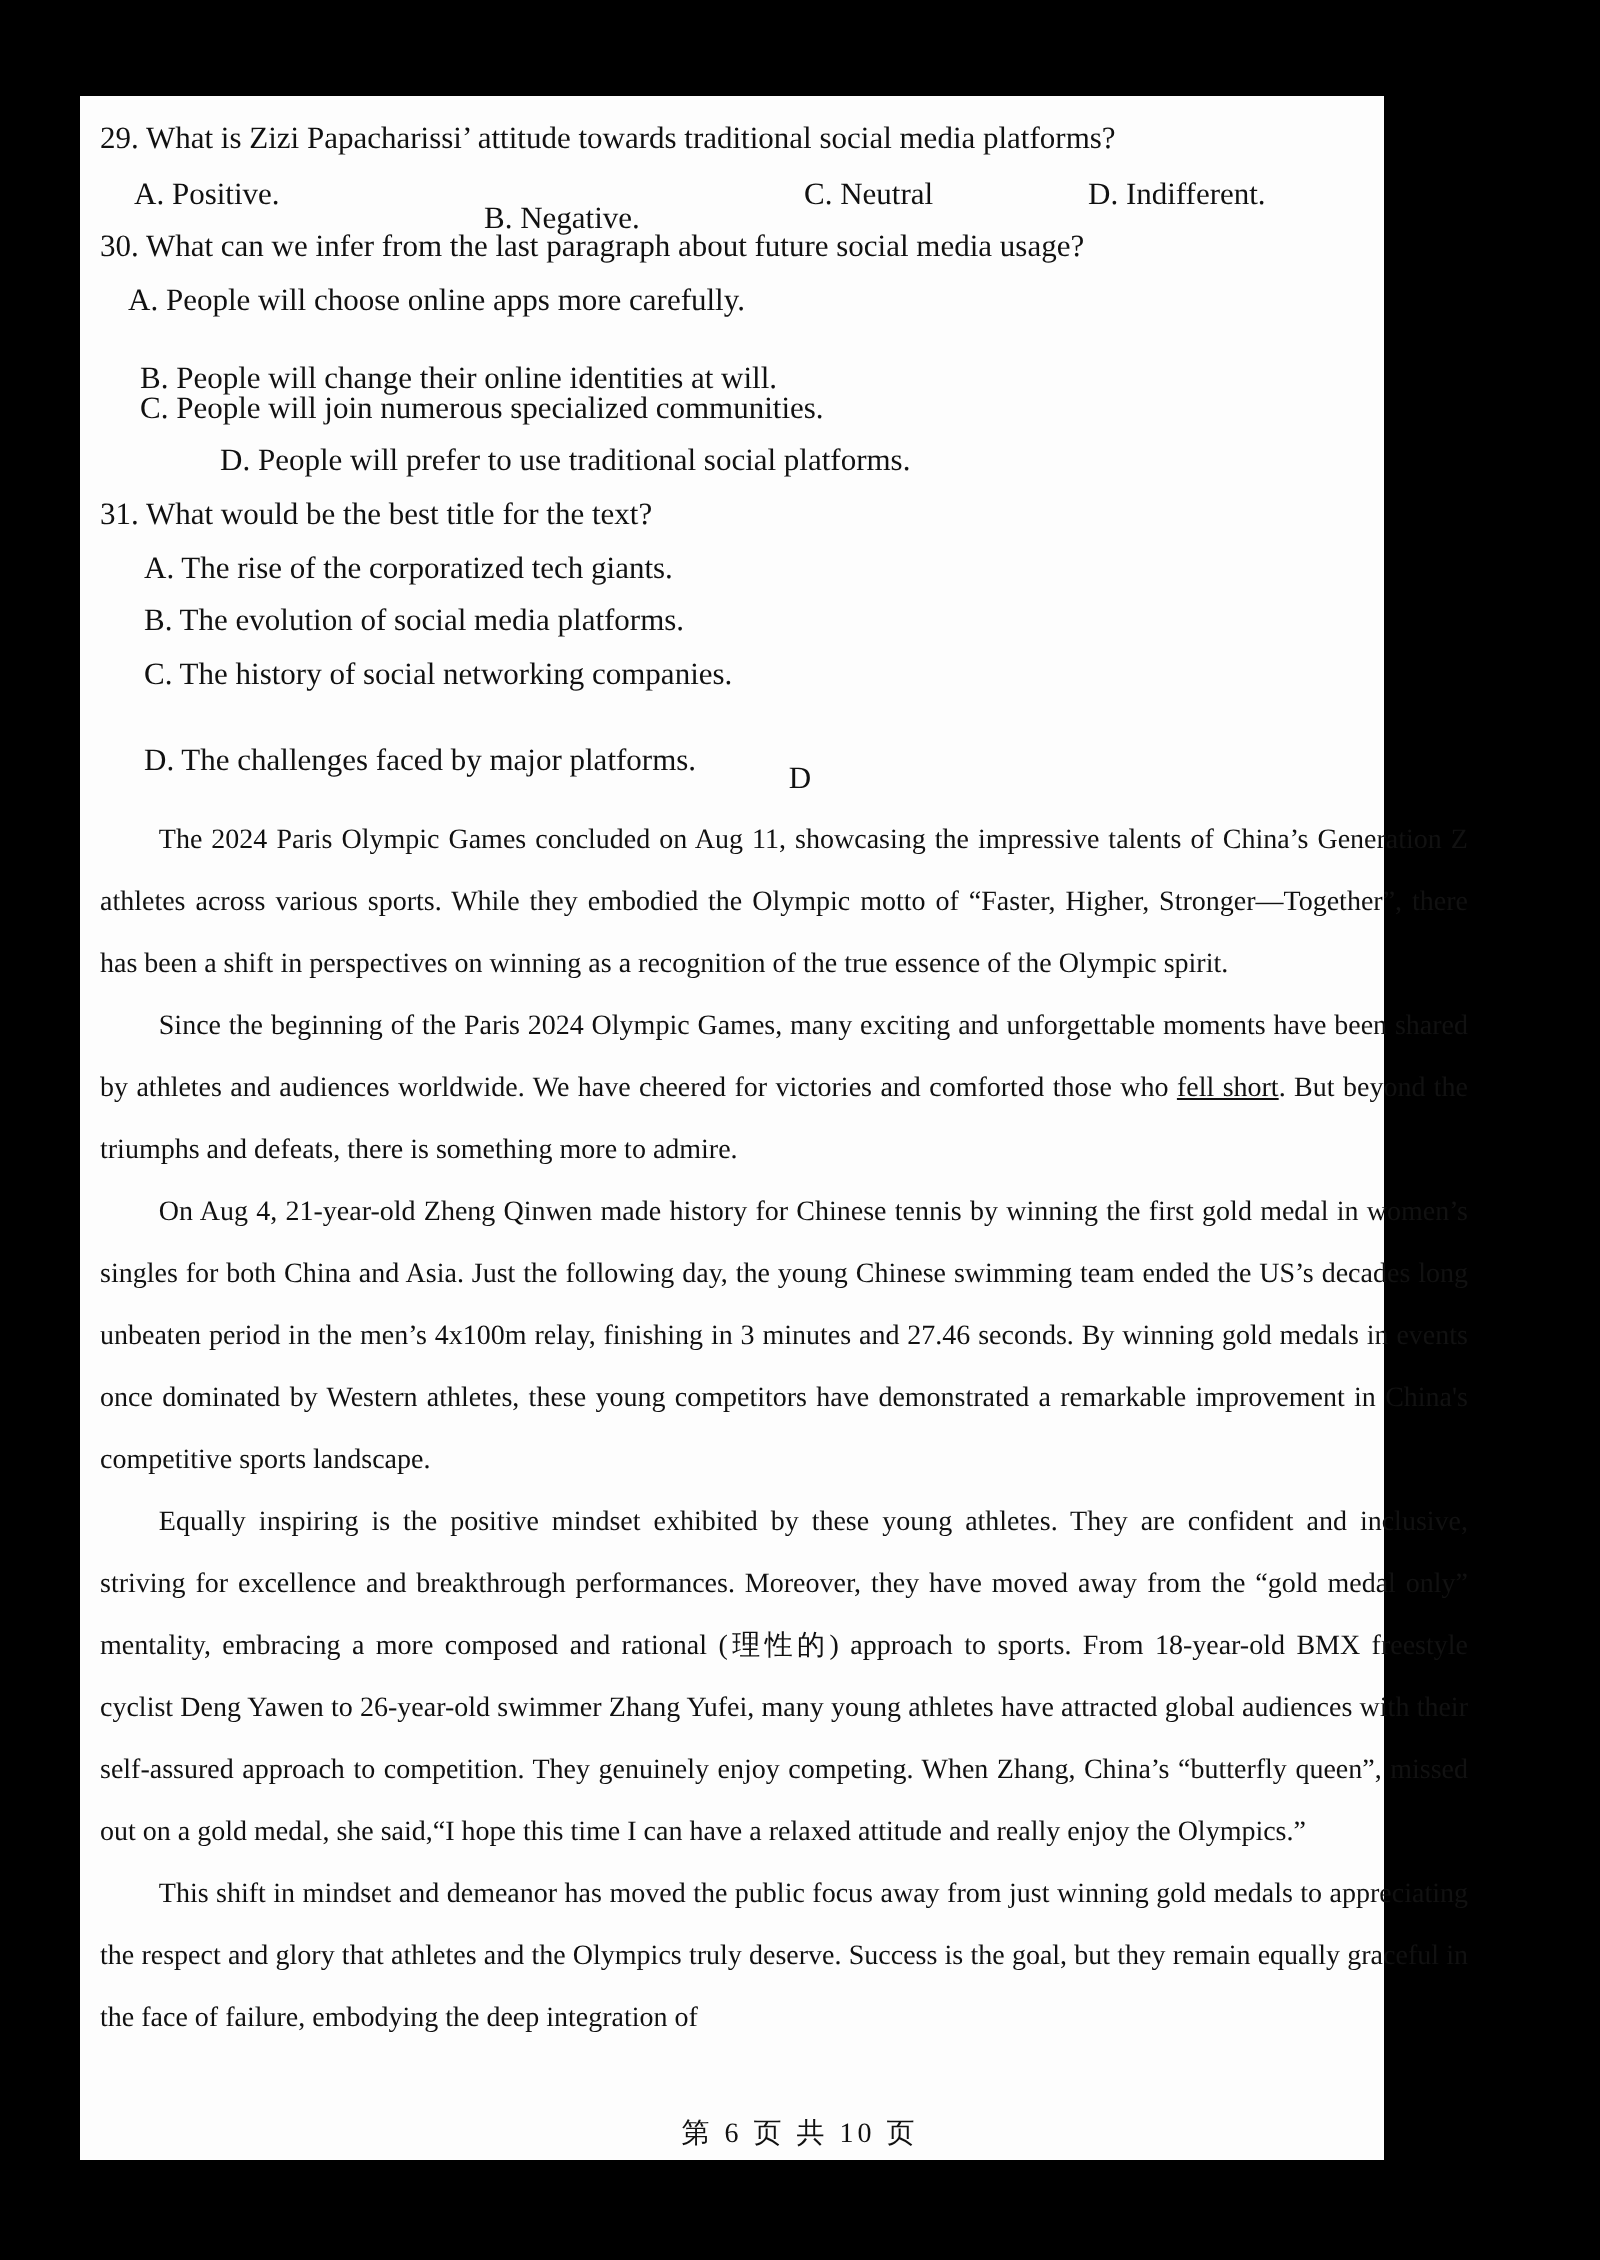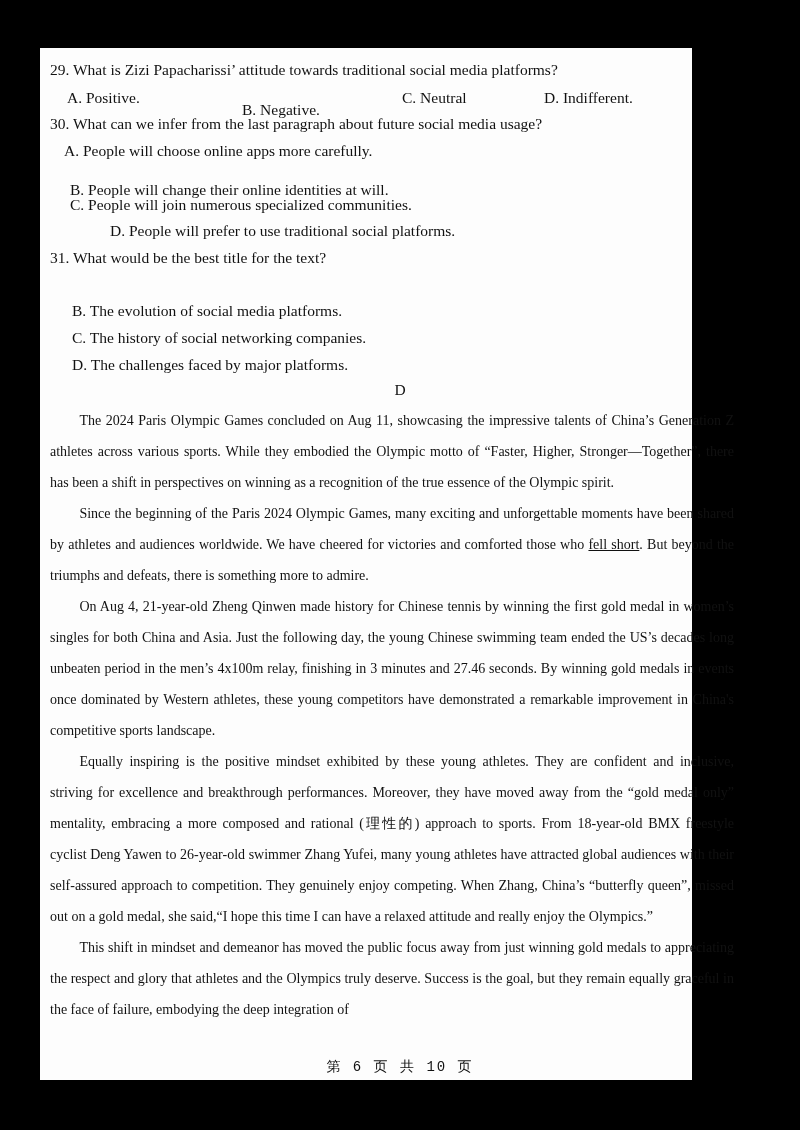--- a/index.html
+++ b/index.html
@@ -59,21 +59,21 @@
     }
     .u { text-decoration: underline; }
     .footer {
       position: absolute;
       left: 0;
       width: 720px;
       top: 1010px;
       text-align: center;
       font-size: 14px;
       letter-spacing: 2px;
-      font-family: Liberation Mono, monospace;
+      font-family: Liberation Serif, serif;
     }
   </style>
 </head>
 <body>
 
 <div class="page">
 
   <div class="q" style="top:12px;">
     <span>29.</span>
     <span>What is Zizi Papacharissi’ attitude towards traditional social media platforms?</span>
@@ -89,23 +89,24 @@
   </div>
   <div class="opt" style="left:24px; top:93px;">A. People will choose online apps more carefully.</div>
   <div class="opt" style="left:30px; top:132px;">B. People will change their online identities at will.</div>
   <div class="opt" style="left:30px; top:147px;">C. People will join numerous specialized communities.</div>
   <div class="opt" style="left:30px; top:173px;margin-left:40px;">D. People will prefer to use traditional social platforms.</div>
 
   <div class="q" style="top:200px;">
     <span>31.</span>
     <span>What would be the best title for the text?</span>
   </div>
+  <div class="opt" style="left:32px; top:227px;">A. The rise of the corporatized tech giants.</div>
   <div class="opt" style="left:32px; top:280px;">C. The history of social networking companies.</div>
   <div class="opt" style="left:32px; top:253px;">B. The evolution of social media platforms.</div>
-  <div class="opt" style="left:32px; top:307px;">D. The challenges faced by major platforms.</div>
+  <div class="opt" style="left:32px; top:323px;">D. The challenges faced by major platforms.</div>
 
   <div class="section-letter">D</div>
 
   <div class="passage" style="top:357px;">
     <p>The 2024 Paris Olympic Games concluded on Aug 11, showcasing the impressive talents of China’s Generation Z athletes across various sports. While they embodied the Olympic motto of “Faster, Higher, Stronger—Together”, there has been a shift in perspectives on winning as a recognition of the true essence of the Olympic spirit.</p>
     <p><span>Since the beginning of the Paris 2024 Olympic Games, many exciting and unforgettable moments have been shared by athletes and audiences worldwide. We have cheered for victories and comforted those who </span><span class="u">fell short</span><span>. But beyond the triumphs and defeats, there is something more to admire.</span></p>
     <p>On Aug 4, 21-year-old Zheng Qinwen made history for Chinese tennis by winning the first gold medal in women’s singles for both China and Asia. Just the following day, the young Chinese swimming team ended the US’s decades long unbeaten period in the men’s 4x100m relay, finishing in 3 minutes and 27.46 seconds. By winning gold medals in events once dominated by Western athletes, these young competitors have demonstrated a remarkable improvement in China's competitive sports landscape.</p>
     <p>Equally inspiring is the positive mindset exhibited by these young athletes. They are confident and inclusive, striving for excellence and breakthrough performances. Moreover, they have moved away from the “gold medal only” mentality, embracing a more composed and rational (理性的) approach to sports. From 18-year-old BMX freestyle cyclist Deng Yawen to 26-year-old swimmer Zhang Yufei, many young athletes have attracted global audiences with their self-assured approach to competition. They genuinely enjoy competing. When Zhang, China’s “butterfly queen”, missed out on a gold medal, she said,“I hope this time I can have a relaxed attitude and really enjoy the Olympics.”</p>
     <p>This shift in mindset and demeanor has moved the public focus away from just winning gold medals to appreciating the respect and glory that athletes and the Olympics truly deserve. Success is the goal, but they remain equally graceful in the face of failure, embodying the deep integration of</p>
   </div>

